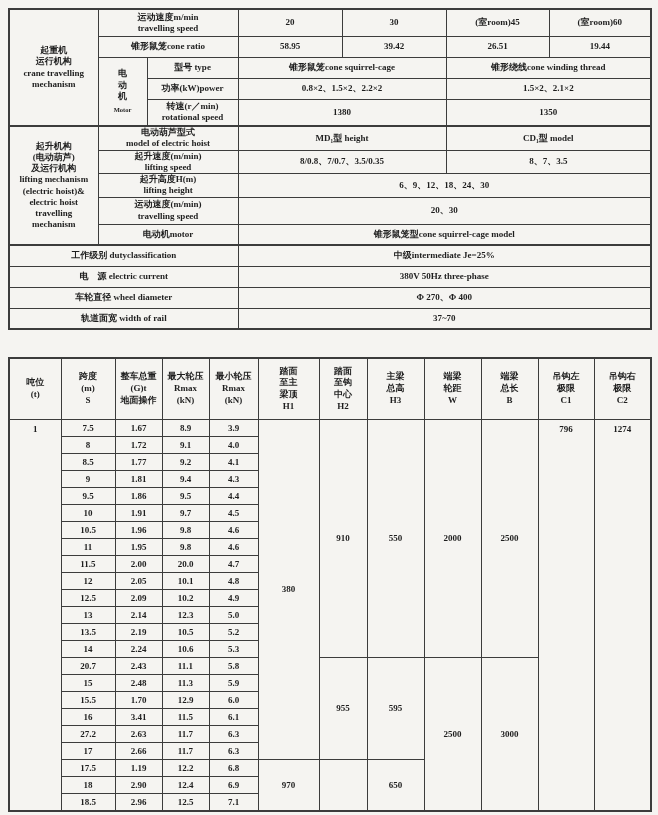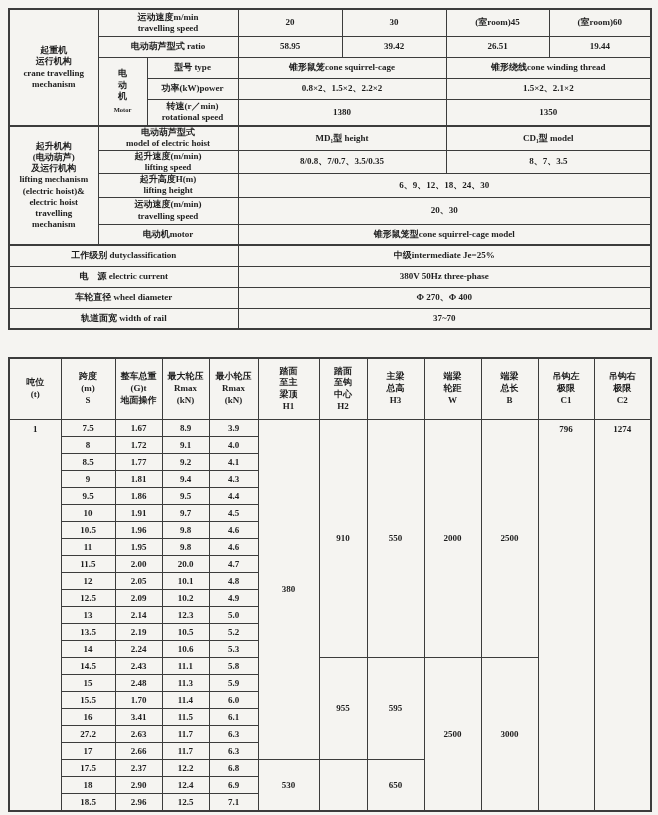--- a/index.html
+++ b/index.html
@@ -54,21 +54,21 @@
 crane travelling
 mechanism</td>
       <td colspan="2">运动速度m/min
 travelling speed</td>
       <td>20</td>
       <td>30</td>
       <td>(室room)45</td>
       <td>(室room)60</td>
     </tr>
     <tr class="h22">
-      <td colspan="2">电动葫芦型式 ratio</td>
+      <td colspan="2">锥形鼠笼cone ratio</td>
       <td>58.95</td>
       <td>39.42</td>
       <td>26.51</td>
       <td>19.44</td>
     </tr>
     <tr class="h22">
       <td rowspan="3"><span>电
 动
 机</span><span class="motor-en">Motor</span></td>
       <td>型号 type</td>
@@ -280,39 +280,39 @@
           <td>10.5</td>
           <td>5.2</td>
         </tr>
         <tr class="dr">
           <td>14</td>
           <td>2.24</td>
           <td>10.6</td>
           <td>5.3</td>
         </tr>
         <tr class="dr">
-          <td>14.5</td>
+          <td>20.7</td>
           <td>2.43</td>
           <td>11.1</td>
           <td>5.8</td>
           <td rowspan="6" class="seg">955</td>
           <td rowspan="6" class="seg">595</td>
           <td rowspan="9" class="seg">2500</td>
           <td rowspan="9" class="seg">3000</td>
         </tr>
         <tr class="dr">
           <td>15</td>
           <td>2.48</td>
           <td>11.3</td>
           <td>5.9</td>
         </tr>
         <tr class="dr">
           <td>15.5</td>
           <td>1.70</td>
-          <td>11.4</td>
+          <td>12.9</td>
           <td>6.0</td>
         </tr>
         <tr class="dr">
           <td>16</td>
           <td>3.41</td>
           <td>11.5</td>
           <td>6.1</td>
         </tr>
         <tr class="dr">
           <td>27.2</td>
@@ -321,24 +321,24 @@
           <td>6.3</td>
         </tr>
         <tr class="dr">
           <td>17</td>
           <td>2.66</td>
           <td>11.7</td>
           <td>6.3</td>
         </tr>
         <tr class="dr">
           <td>17.5</td>
-          <td>2.37</td>
+          <td>1.19</td>
           <td>12.2</td>
           <td>6.8</td>
-          <td rowspan="3" class="seg">530</td>
+          <td rowspan="3" class="seg">970</td>
           <td rowspan="3" class="seg"></td>
           <td rowspan="3" class="seg">650</td>
         </tr>
         <tr class="dr">
           <td>18</td>
           <td>2.90</td>
           <td>12.4</td>
           <td>6.9</td>
         </tr>
         <tr class="dr">

